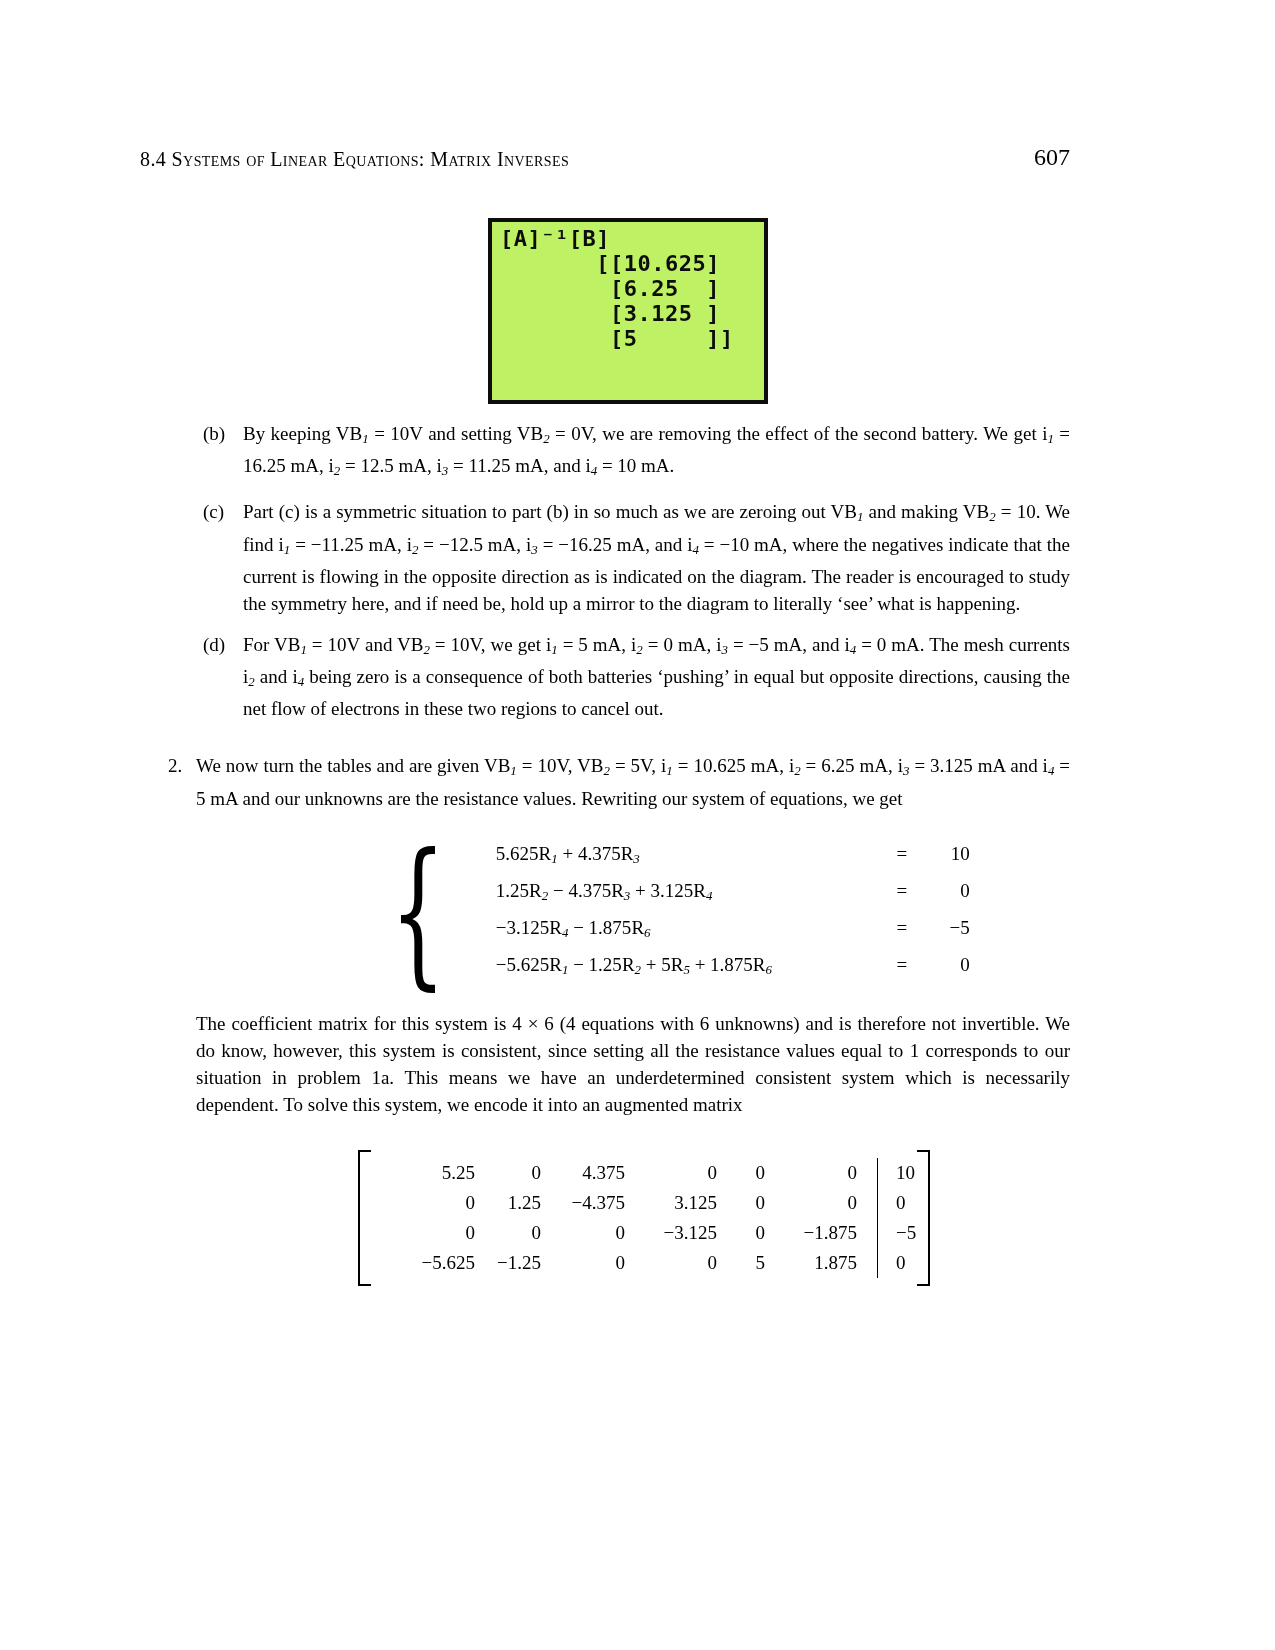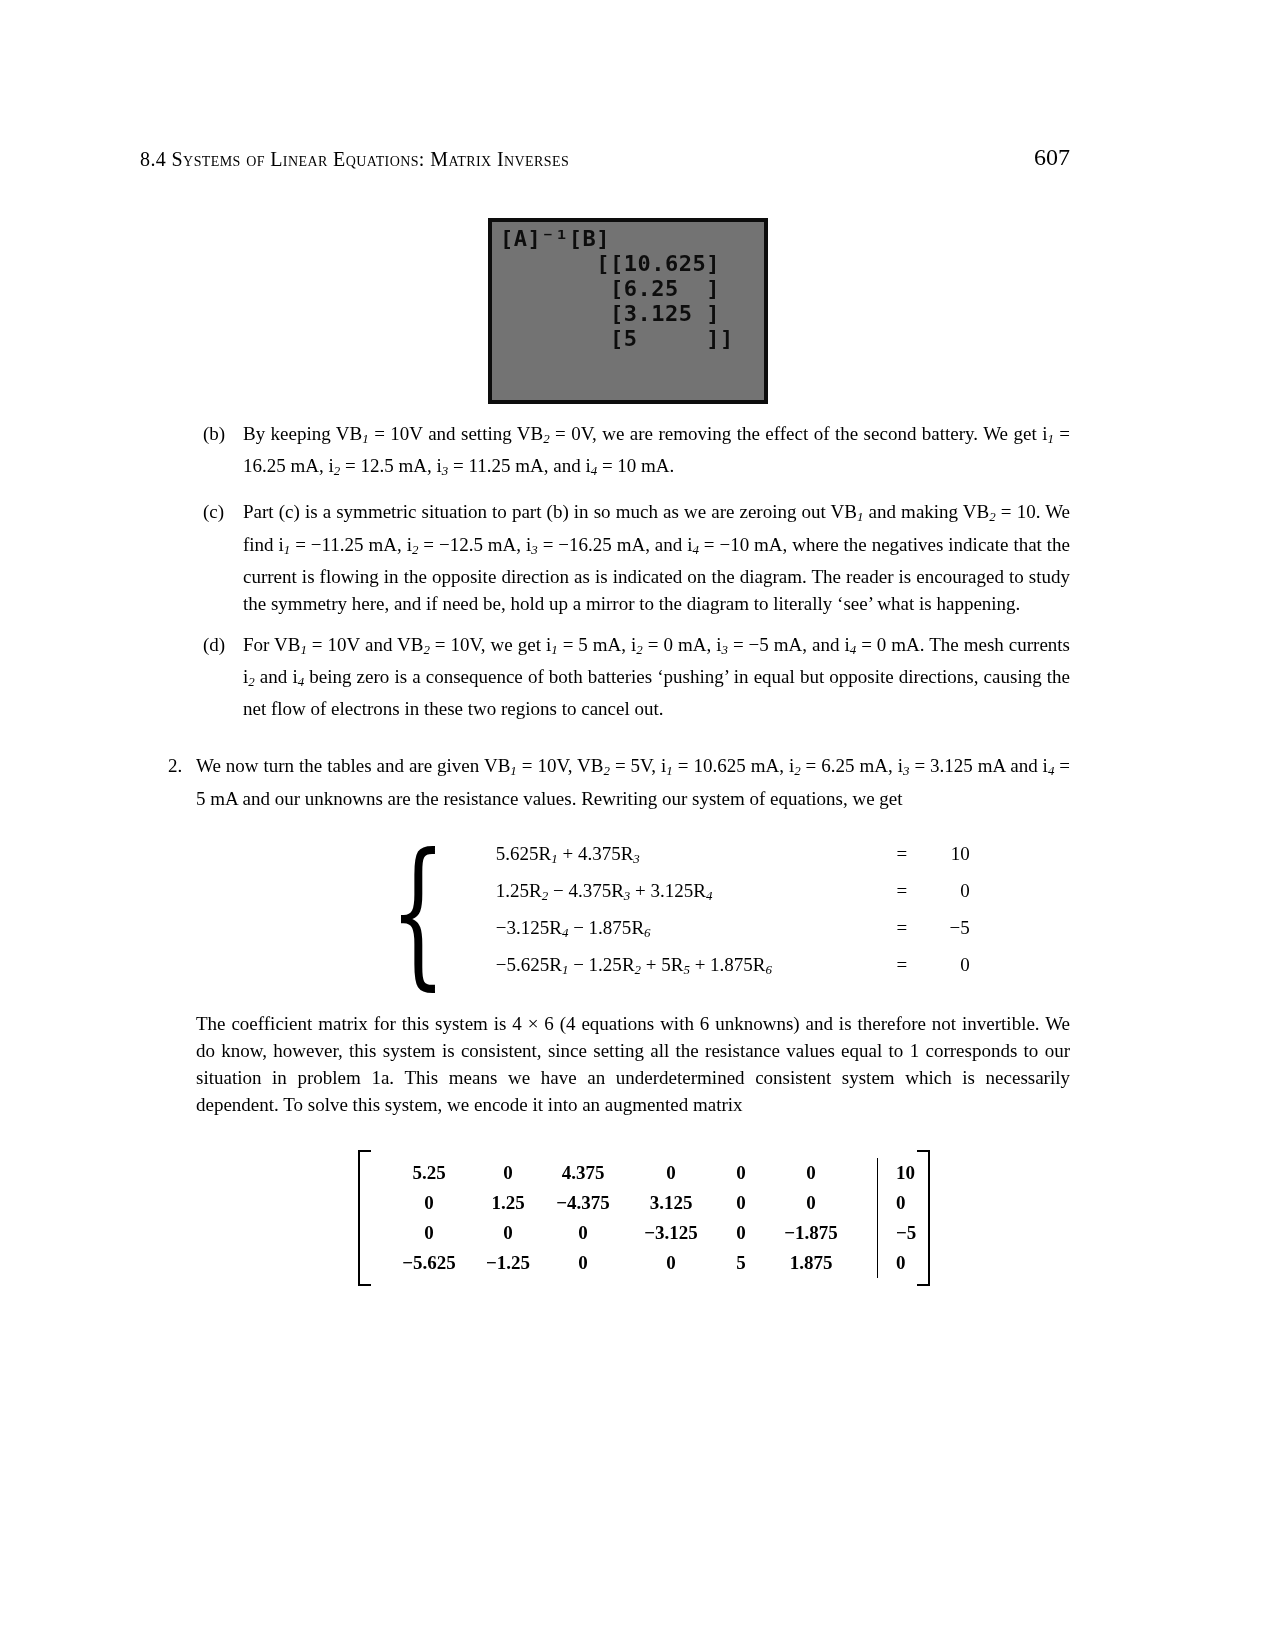--- a/index.html
+++ b/index.html
@@ -19,21 +19,21 @@
   .runhead .title {
     font-variant:small-caps; font-size:20px; letter-spacing:0.4px;
   }
   .runhead .pageno { font-size:24px; }
 
   
   .calc-box {
     position:absolute; left:488px; top:218px;
     width:272px; height:178px;
     border:4px solid #0d0d0d;
-    background:#737373;
+    background:#bef264;
     box-sizing:content-box;
   }
   .calc-screen {
     margin:0; padding:4px 0 0 8px;
     font-family:"DejaVu Sans Mono", monospace;
     font-weight:bold;
     font-size:22px; line-height:25px;
     letter-spacing:0.5px;
     white-space:pre;
     color:#0d0d0d;
@@ -84,21 +84,21 @@
   }
   .brk { width:11px; flex:none; }
   .brk.l { border-left:2.5px solid #000; border-top:2.5px solid #000; border-bottom:2.5px solid #000; }
   .brk.r { border-right:2.5px solid #000; border-top:2.5px solid #000; border-bottom:2.5px solid #000; }
   .m-grid {
     display:grid;
     grid-template-columns:92px 66px 84px 92px 48px 92px 48px;
     padding:8px 12px;
     line-height:30px;
   }
-  .m-grid span { text-align:center;font-weight:bold; }
+  .m-grid span { text-align:right; }
   .m-grid .aug { border-left:1.5px solid #000; padding-left:18px; margin-left:20px; }
 
   .closing { margin-top:40px; padding-left:56px; }
 </style>
 </head>
 <body>
 
 <div class="page">
 
   <div class="runhead">

